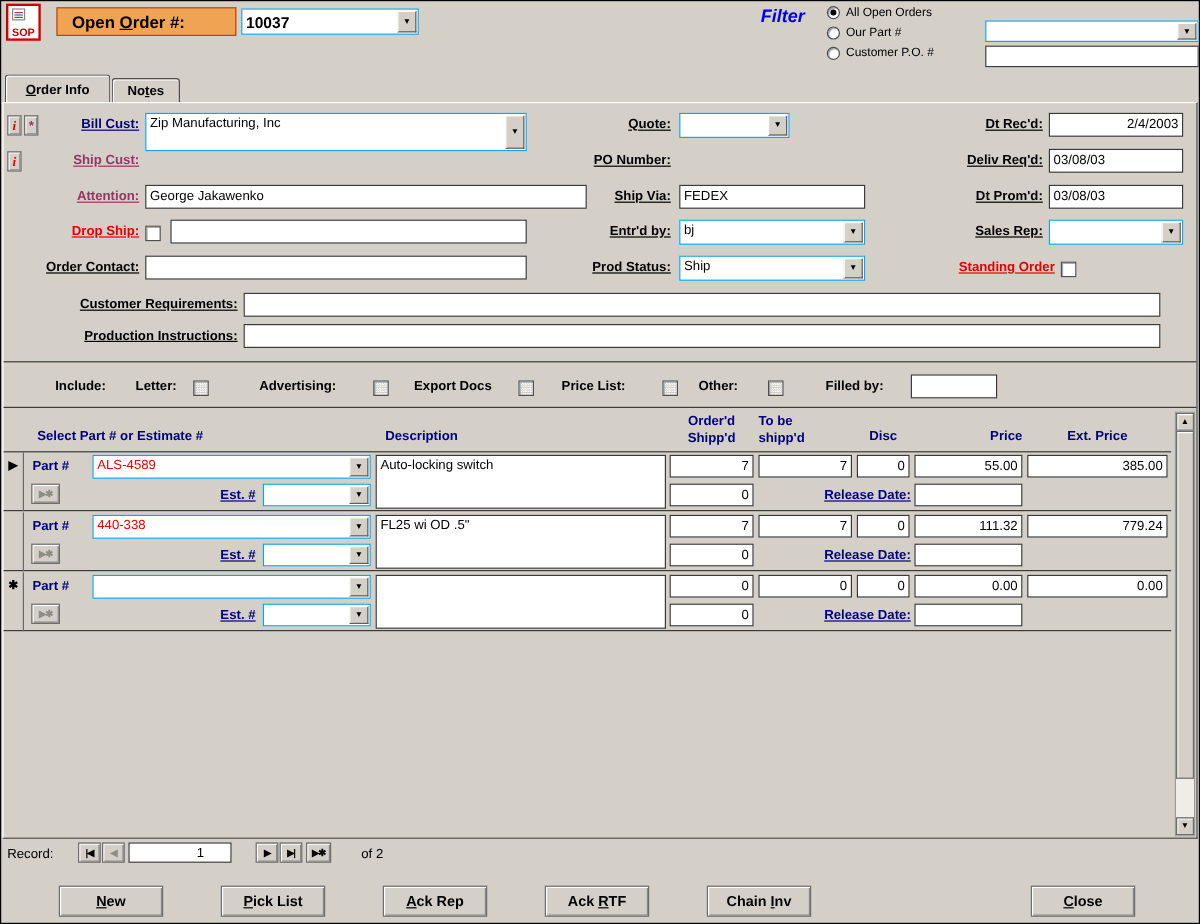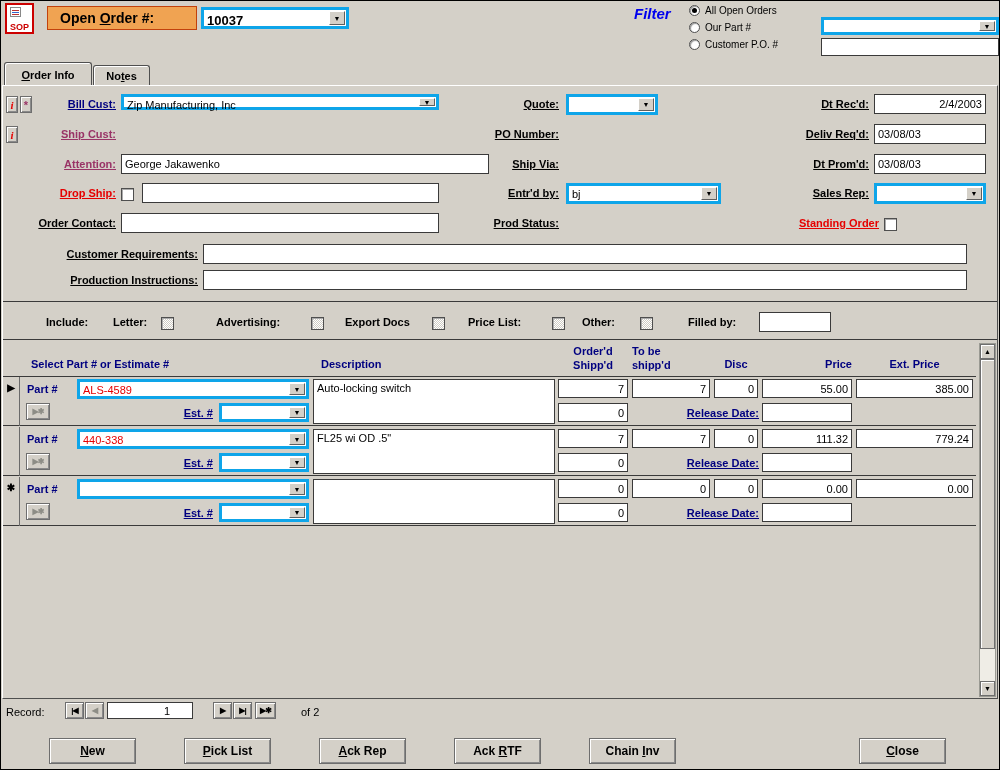--- a/index.html
+++ b/index.html
@@ -17,21 +17,21 @@
   .blue { color:#0000ee; }
   .plain { font-weight:normal; }
 
   .field {
     position:absolute; background:#fff; border:1px solid #3a3a3a;
     font:11px "Liberation Sans",sans-serif; padding:0 3px; outline:none; color:#000;
   }
   .num { text-align:right; }
   .desc { padding:2px 3px; overflow:hidden; }
 
-  .combo { position:absolute; background:#fff; border:3px solid #0ea5e9; }
+  .combo { position:absolute; background:#fff; border:1px solid #0ea5e9; }
   .combo .ctext { position:absolute; left:3px; top:2px; right:18px; white-space:nowrap; overflow:hidden; }
   .combo .carrow {
     position:absolute; top:1px; right:1px; bottom:1px; width:16px;
     background:#d4d0c8; border:1px solid; border-color:#fff #5f5f5f #5f5f5f #fff;
     font-size:7px; display:flex; align-items:center; justify-content:center;
   }
   .bold { font-weight:bold; }
 
   .cb { position:absolute; width:13px; height:13px; background:#fff; border:1px solid #4f4f4f; box-shadow:inset 1px 1px 0 #aaa; }
   .cb.dith { background-image:repeating-conic-gradient(#fff 0% 25%, #cfccc4 0% 50%); background-size:2px 2px; }
@@ -130,21 +130,21 @@
 
   <div class="panel"></div>
 
   <div class="btn3d" style="left:5px;top:95px;width:12px;height:17px">
       <span class="red" style="font:bold italic 11px 'Liberation Serif',serif">i</span>
     </div>
   <div class="btn3d" style="left:19px;top:95px;width:12px;height:17px">
       <span class="maroon" style="font-weight:bold">*</span>
     </div>
   <span class="lbl r navy" style="left:22px;top:97px;width:93px">Bill Cust:</span>
-  <div class="combo" style="left:120px;top:93px;width:318px;height:16px">
+  <div class="combo" style="left:120px;top:93px;width:318px;height:32px">
     <span class="ctext">Zip Manufacturing, Inc</span>
     <span class="carrow">▼</span>
   </div>
   <span class="lbl r" style="left:450px;top:97px;width:108px">Quote:</span>
   <div class="combo" style="left:565px;top:93px;width:92px;height:21px">
     <span class="ctext"></span>
     <span class="carrow">▼</span>
   </div>
   <span class="lbl r" style="left:758px;top:97px;width:110px">Dt Rec'd:</span>
   <input class="field num" style="left: 873px; top: 93px; width: 112px; height: 20px;" value="2/4/2003">
@@ -153,40 +153,45 @@
       <span class="red" style="font:bold italic 11px 'Liberation Serif',serif">i</span>
     </div>
   <span class="lbl r maroon" style="left:22px;top:127px;width:93px">Ship Cust:</span>
   <span class="lbl r" style="left:450px;top:127px;width:108px">PO Number:</span>
   <span class="lbl r" style="left:758px;top:127px;width:110px">Deliv Req'd:</span>
   <input class="field" style="left: 873px; top: 123px; width: 112px; height: 20px;" value="03/08/03">
 
   <span class="lbl r maroon" style="left:22px;top:157px;width:93px">Attention:</span>
   <input class="field" style="left: 120px; top: 153px; width: 368px; height: 20px;" value="George Jakawenko">
   <span class="lbl r" style="left:450px;top:157px;width:108px">Ship Via:</span>
+  <input class="field" style="left: 565px; top: 153px; width: 155px; height: 20px;" value="FEDEX">
   <span class="lbl r" style="left:758px;top:157px;width:110px">Dt Prom'd:</span>
   <input class="field" style="left: 873px; top: 153px; width: 112px; height: 20px;" value="03/08/03">
 
   <span class="lbl r red" style="left:22px;top:186px;width:93px">Drop Ship:</span>
   <span class="cb" style="left:120px;top:187px"></span>
   <input class="field" style="left: 141px; top: 182px; width: 297px; height: 20px;" value="">
   <span class="lbl r" style="left:450px;top:186px;width:108px">Entr'd by:</span>
   <div class="combo" style="left:565px;top:182px;width:155px;height:21px">
     <span class="ctext">bj</span>
     <span class="carrow">▼</span>
   </div>
   <span class="lbl r" style="left:758px;top:186px;width:110px">Sales Rep:</span>
   <div class="combo" style="left:873px;top:182px;width:112px;height:21px">
     <span class="ctext"></span>
     <span class="carrow">▼</span>
   </div>
 
   <span class="lbl r" style="left:22px;top:216px;width:93px">Order Contact:</span>
   <input class="field" style="left: 120px; top: 212px; width: 318px; height: 20px;" value="">
   <span class="lbl r" style="left:450px;top:216px;width:108px">Prod Status:</span>
+  <div class="combo" style="left:565px;top:212px;width:155px;height:21px">
+    <span class="ctext">Ship</span>
+    <span class="carrow">▼</span>
+  </div>
   <span class="lbl r red" style="left:770px;top:216px;width:108px">Standing Order</span>
   <span class="cb" style="left:883px;top:217px"></span>
 
   <span class="lbl r" style="left:3px;top:247px;width:194px">Customer Requirements:</span>
   <input class="field" style="left: 202px; top: 243px; width: 764px; height: 20px;" value="">
   <span class="lbl r" style="left:3px;top:273px;width:194px">Production Instructions:</span>
   <input class="field" style="left: 202px; top: 269px; width: 764px; height: 20px;" value="">
 
   <div class="hline" style="left:2px;top:300px;width:994px"></div>
 

